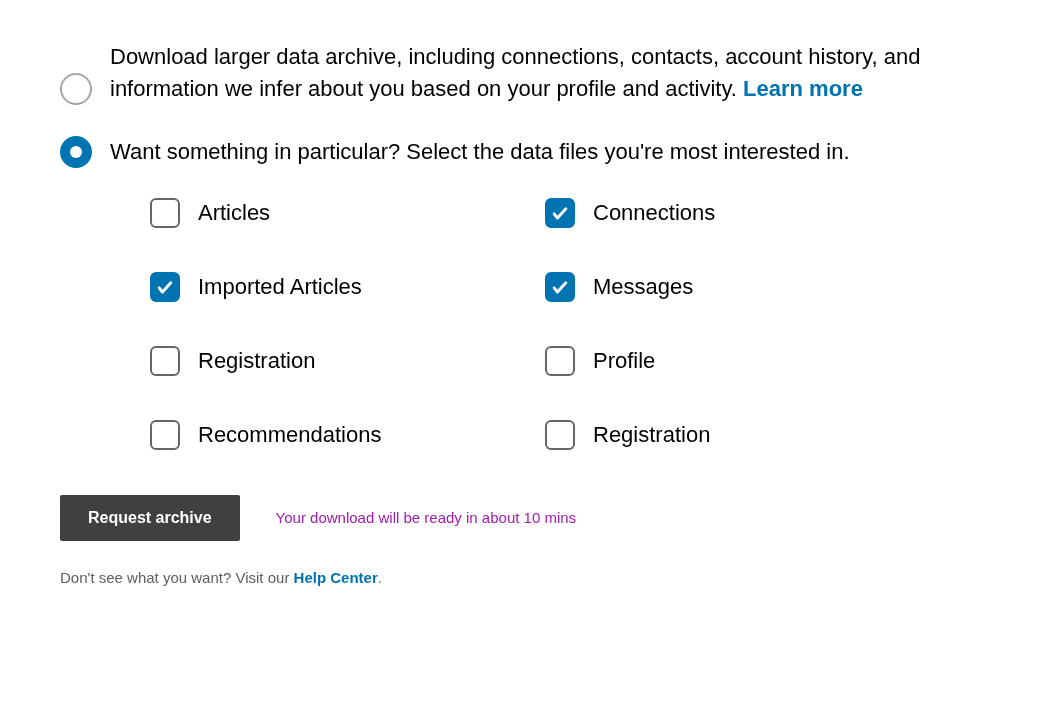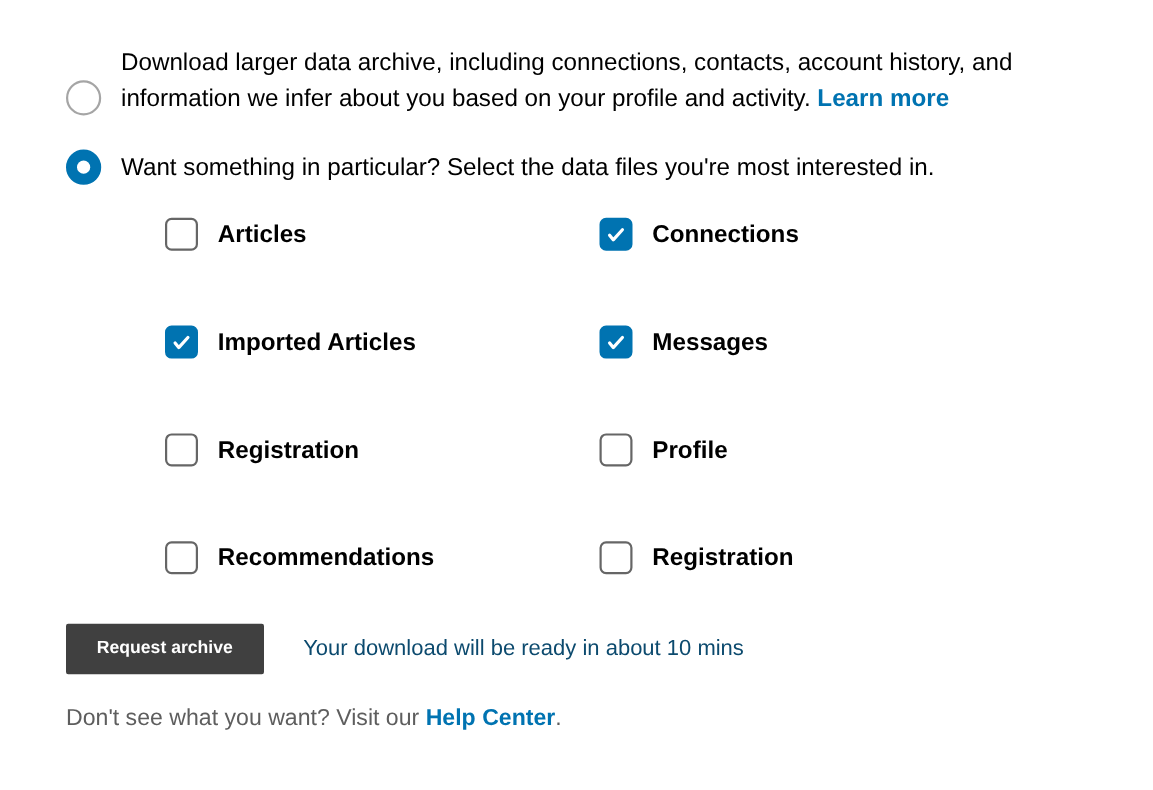--- a/index.html
+++ b/index.html
@@ -55,22 +55,21 @@
       font-weight: 700;
       cursor: pointer;
     }
     .checkbox-grid {
       margin-left: 90px;
       margin-top: 25px;
       margin-bottom: 45px;
       display: grid;
       grid-template-columns: 395px 1fr;
       grid-template-rows: repeat(4, auto);
-      row-gap: 68px;
-      font-weight: bold;
+      row-gap: 44px;
     }
     .checkbox-item {
       display: flex;
       align-items: center;
       gap: 18px;
     }
     .checkbox-box {
       width: 30px;
       height: 30px;
       border: 2px solid #666666;
@@ -108,26 +107,26 @@
       color: #fff;
       border: none;
       font-size: 16px;
       font-weight: 700;
       padding: 14px 28px;
       cursor: pointer;
       font-family: inherit;
       border-radius: 2px;
     }
     .status-text {
-      color: #0c4a6e;
-      font-size: 20px;
+      color: #a21caf;
+      font-size: 15px;
     }
     .help-row {
       color: #5e5e5e;
-      font-size: 21px;
+      font-size: 15px;
     }
     .help-row .link {
       color: #0073b1;
       font-weight: 700;
     }
   </style>
 </head>
 <body>
 
 <div class="radio-option">

